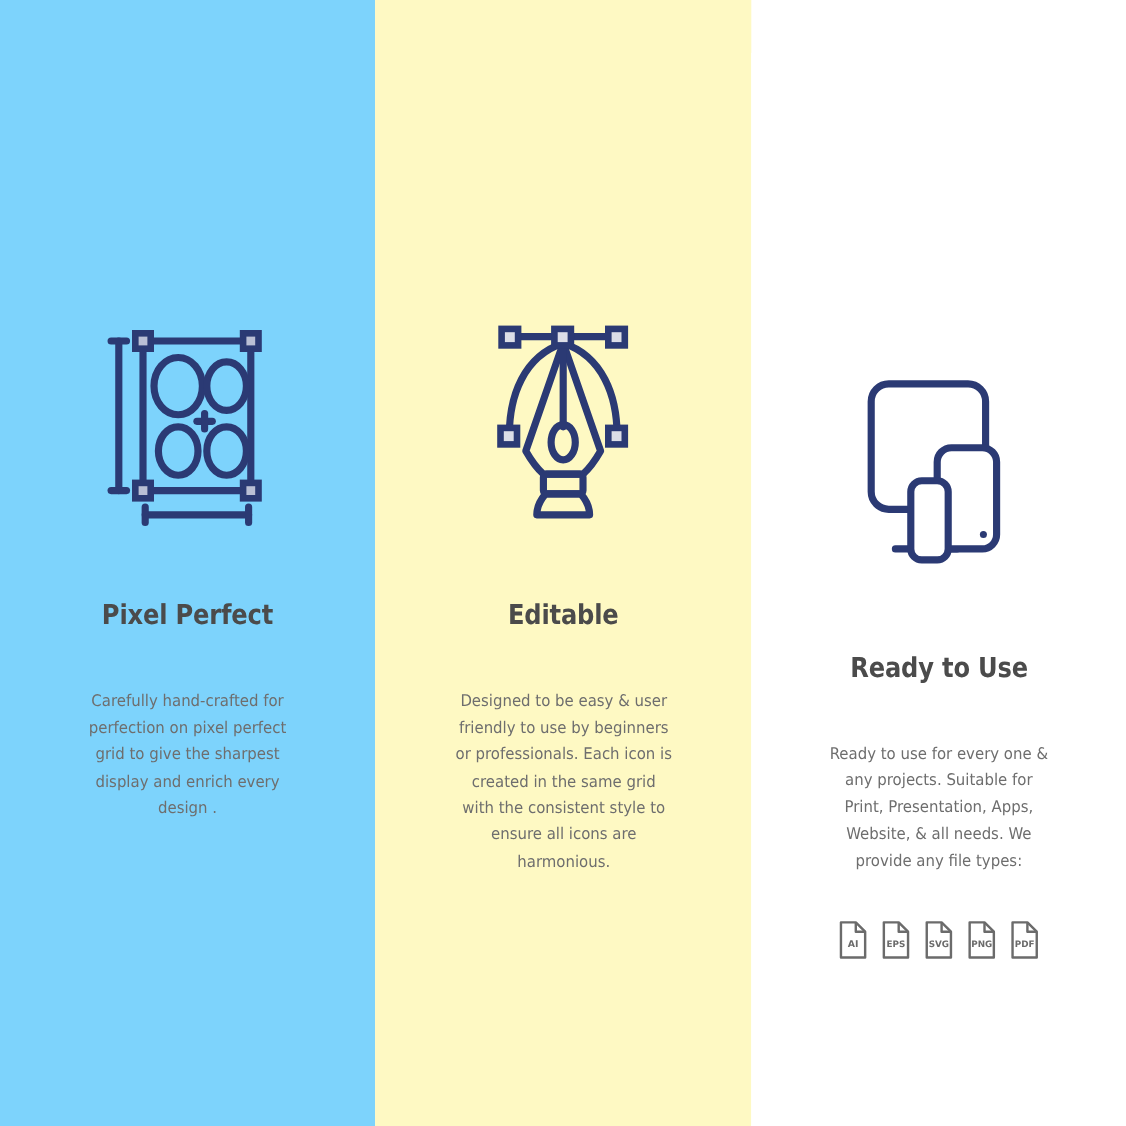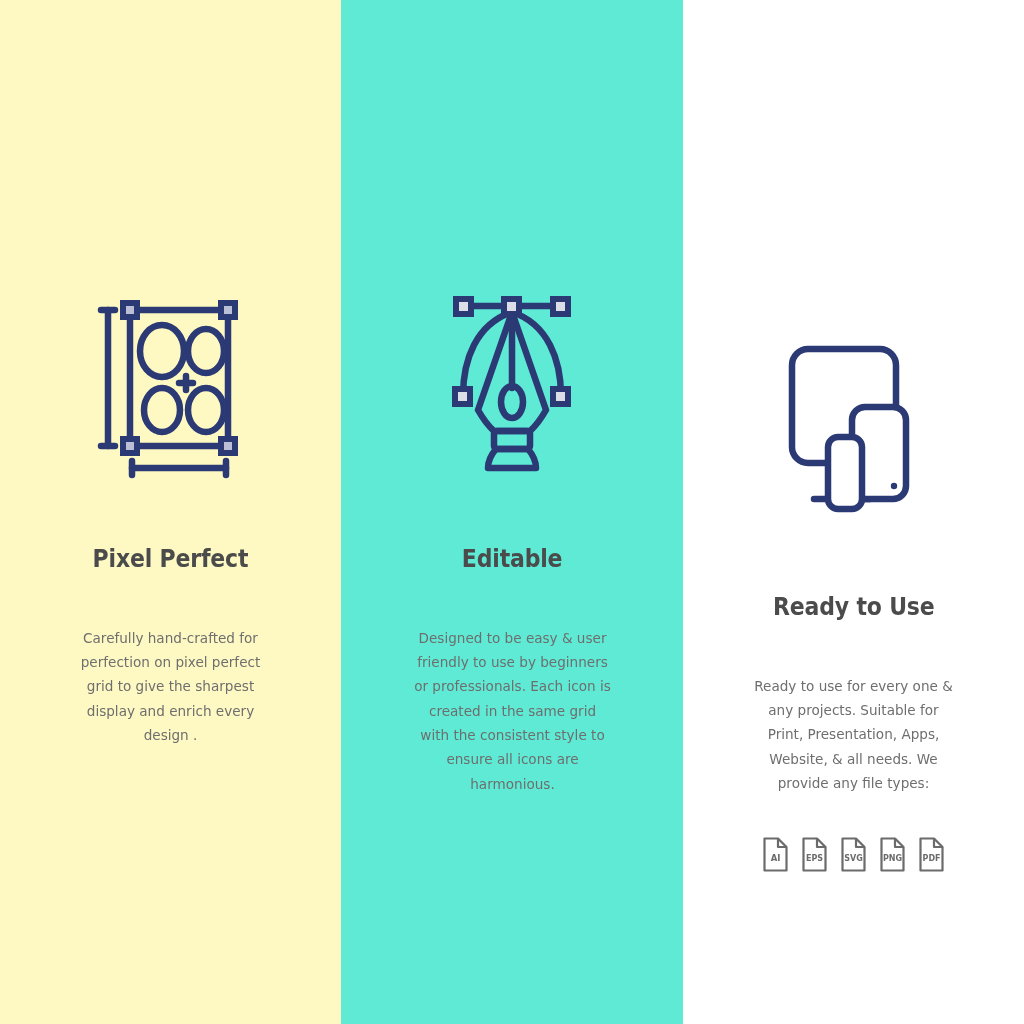--- a/index.html
+++ b/index.html
@@ -22,22 +22,22 @@
 
   .column {
     position: relative;
     height: 1024px;
     box-sizing: border-box;
     display: flex;
     flex-direction: column;
     align-items: center;
   }
 
-  .col-pixel  { width: 341px; background: #fef9c3; }
-  .col-edit   { width: 342px; background: #5eead4; }
+  .col-pixel  { width: 341px; background: #7dd3fc; }
+  .col-edit   { width: 342px; background: #fef9c3; }
   .col-ready  { width: 341px; background: #ffffff; margin-top: 48px; }
 
   
   .icon-wrap {
     height: 230px;
     margin-top: 268px;
     display: flex;
     align-items: center;
     justify-content: center;
   }

